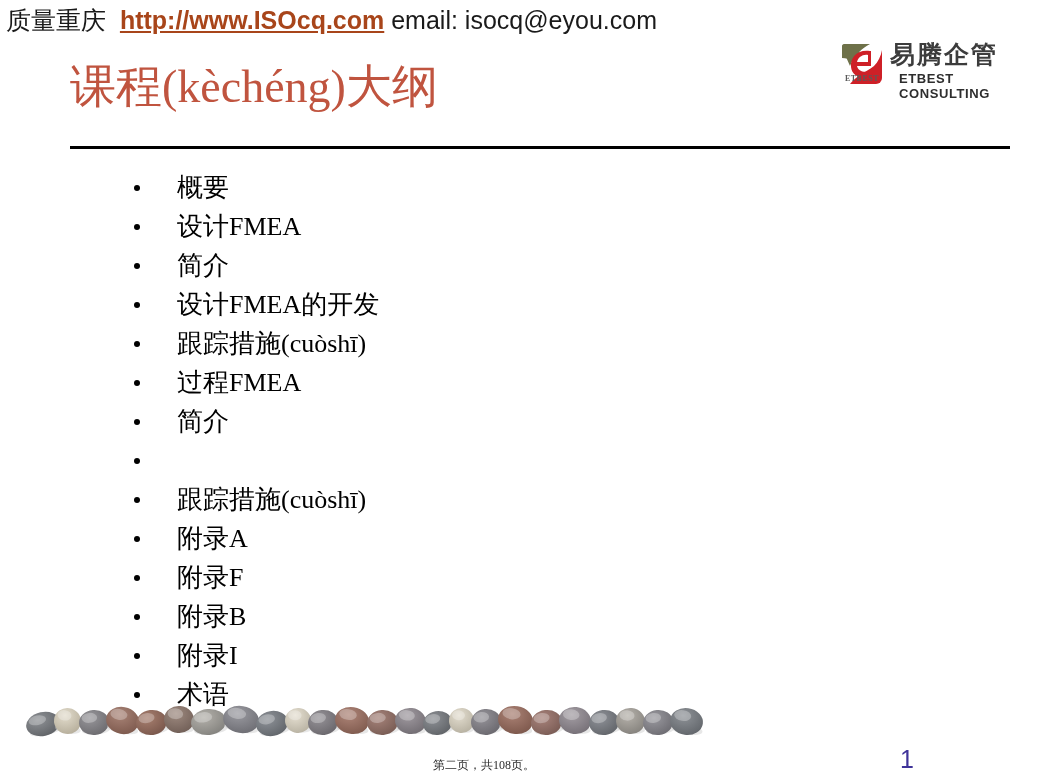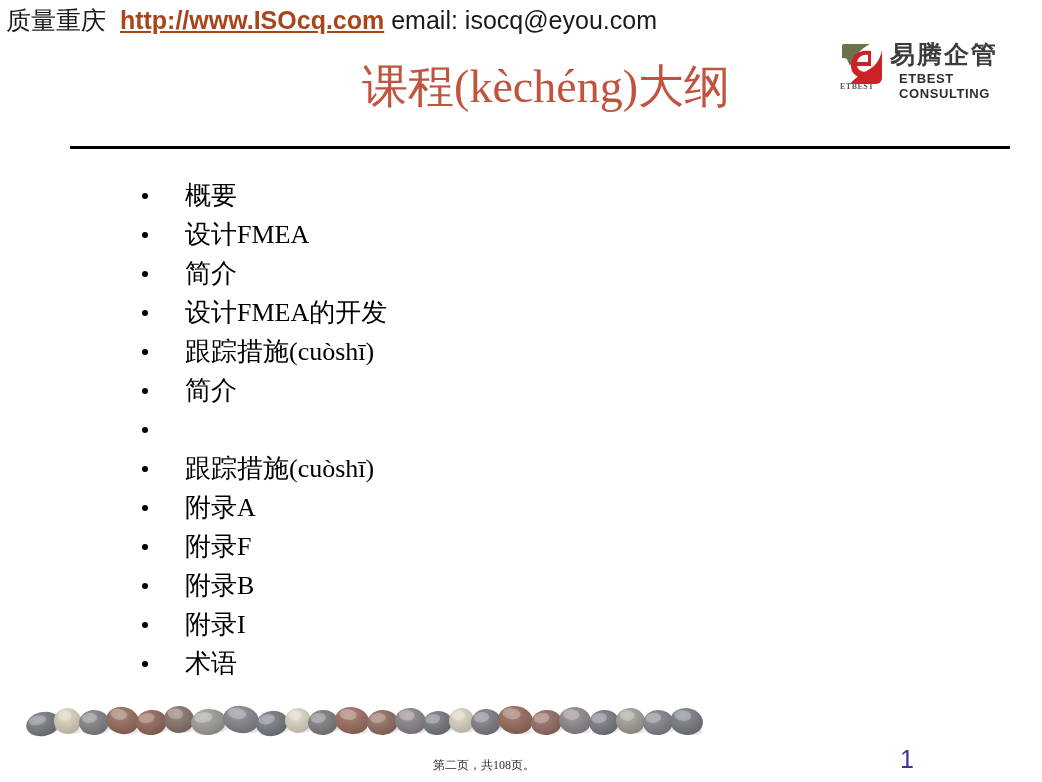--- a/index.html
+++ b/index.html
@@ -46,22 +46,23 @@
   #logo-mark {
     position: absolute;
     left: 0;
     top: 0;
     width: 43px;
     height: 43px;
   }
   #logo-mark-text {
     position: absolute;
     left: 0px;
-    top: 40px;
+    top: 32px;
     width: 44px;
+    text-align: center;
     font-family: "Liberation Serif", serif;
     font-size: 8px;
     letter-spacing: 0.5px;
     color: #5a5a5a;
     font-weight: bold;
   }
   #logo-cn {
     position: absolute;
     left: 50px;
     top: -2px;
@@ -82,21 +83,21 @@
     letter-spacing: 0.6px;
     color: #2e2e2e;
   }
 
   
   #slide-title {
     position: absolute;
     left: 70px;
     top: 56px;
     width: 660px;
-    text-align: right;
+    text-align: left;
     font-family: "Liberation Serif", "DejaVu Serif", serif;
     font-size: 46px;
     line-height: 62px;
     color: #C0543F;
     white-space: nowrap;
   }
 
   
   #title-rule {
     position: absolute;
@@ -106,21 +107,21 @@
     height: 3px;
     background: #000000;
   }
 
   
   #outline-list {
     position: absolute;
     left: 128px;
     top: 164px;
     width: 720px;
-    margin: 12px;
+    margin: 4px;
     padding: 0;
     list-style: none;
   }
   #outline-list li {
     position: relative;
     height: 39px;
     line-height: 39px;
     padding-left: 45px;
     font-family: "Liberation Serif", "DejaVu Serif", serif;
     font-size: 26px;
@@ -204,20 +205,21 @@
 
 <div id="slide-title">课程(kèchéng)大纲</div>
 <div id="title-rule"></div>
 
 <ul id="outline-list">
     <li><span class="bullet-dot"></span><span>概要</span></li>
     <li><span class="bullet-dot"></span><span>设计FMEA</span></li>
     <li><span class="bullet-dot"></span><span>简介</span></li>
     <li><span class="bullet-dot"></span><span>设计FMEA的开发</span></li>
     <li><span class="bullet-dot"></span><span>跟踪措施(cuòshī)</span></li>
+    <li><span class="bullet-dot"></span><span>过程FMEA</span></li>
     <li><span class="bullet-dot"></span><span>简介</span></li>
     <li><span class="bullet-dot"></span></li>
     <li><span class="bullet-dot"></span><span>跟踪措施(cuòshī)</span></li>
     <li><span class="bullet-dot"></span><span>附录A</span></li>
     <li><span class="bullet-dot"></span><span>附录F</span></li>
     <li><span class="bullet-dot"></span><span>附录B</span></li>
     <li><span class="bullet-dot"></span><span>附录I</span></li>
     <li><span class="bullet-dot"></span><span>术语</span></li>
   </ul>
 

